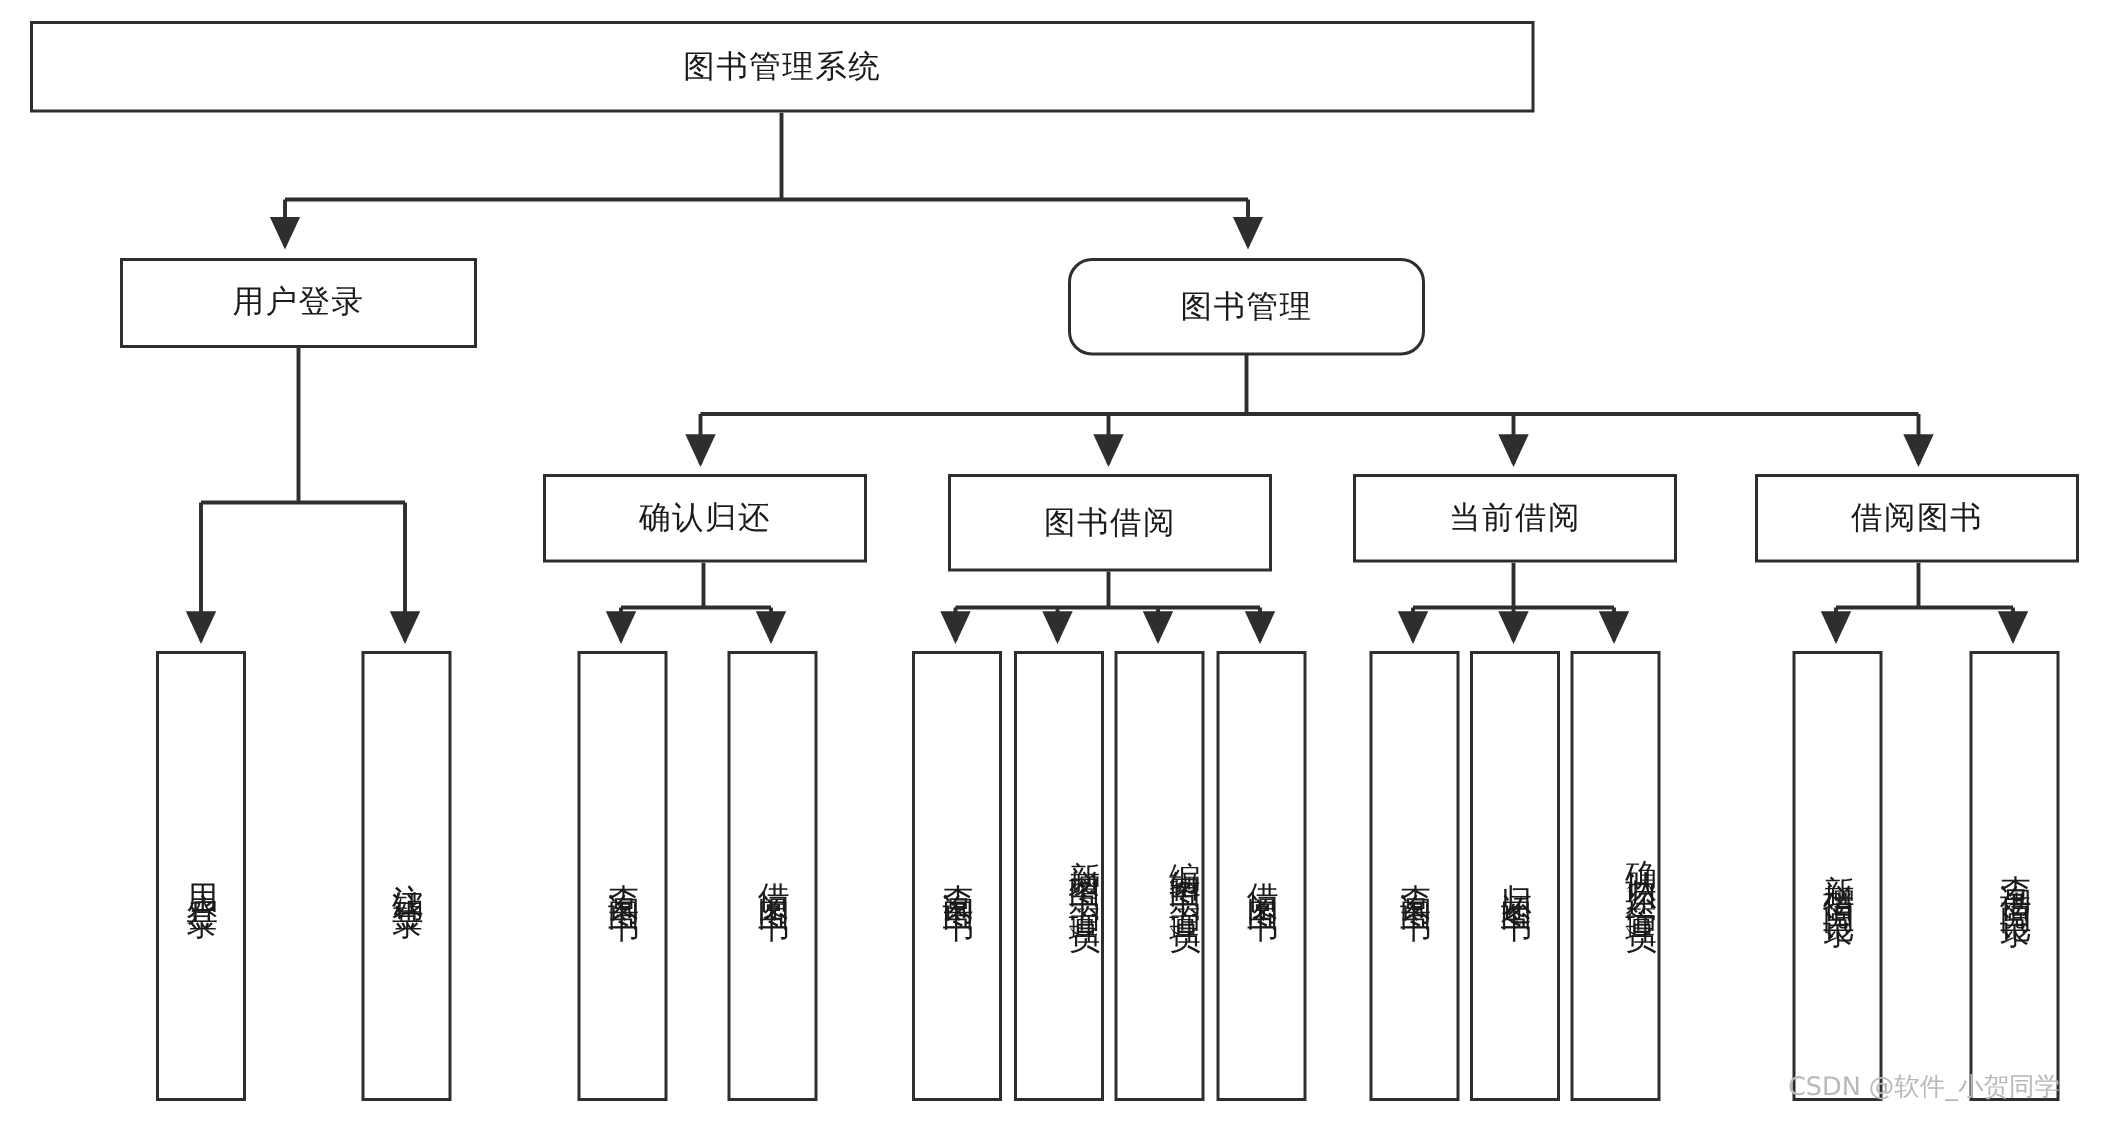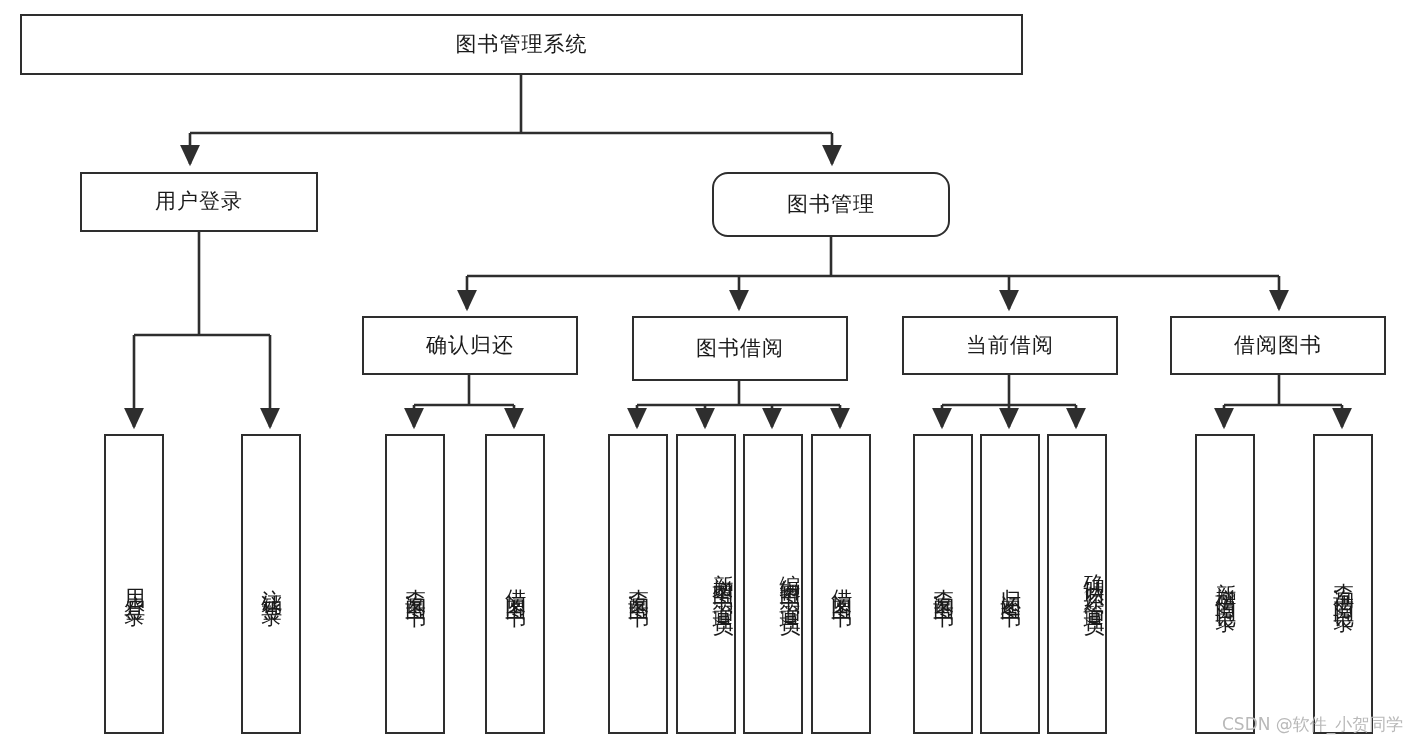--- a/index.html
+++ b/index.html
@@ -52,21 +52,20 @@
   .node.vert.topaligned {
     align-items: flex-start;
     justify-content: center;
   }
   .watermark {
     position: absolute;
     font-size: 17px;
     color: #b9b9b9;
     white-space: nowrap;
     font-family: "DejaVu Sans", "Liberation Sans", sans-serif;
-    margin-left: 30px;
   }
 </style>
 </head>
 <body>
 
 <div id="canvas">
 
   <svg class="edges" viewBox="0 0 1405 747">
     <defs>
       <marker id="arrow" markerWidth="9" markerHeight="9" refX="7.5" refY="4.5" orient="auto" markerUnits="strokeWidth">

